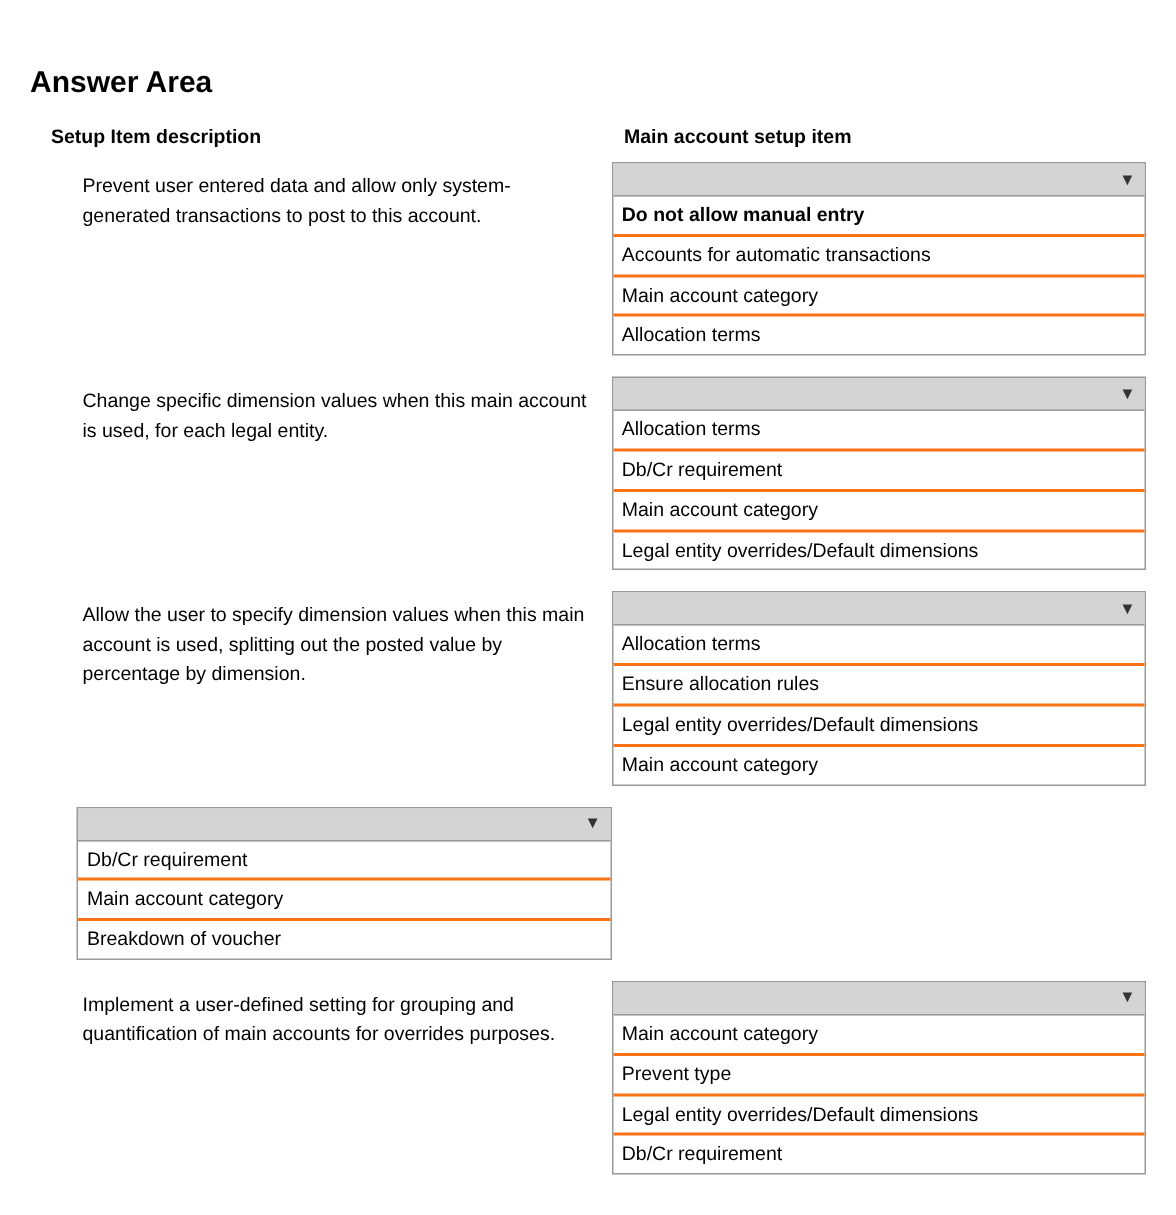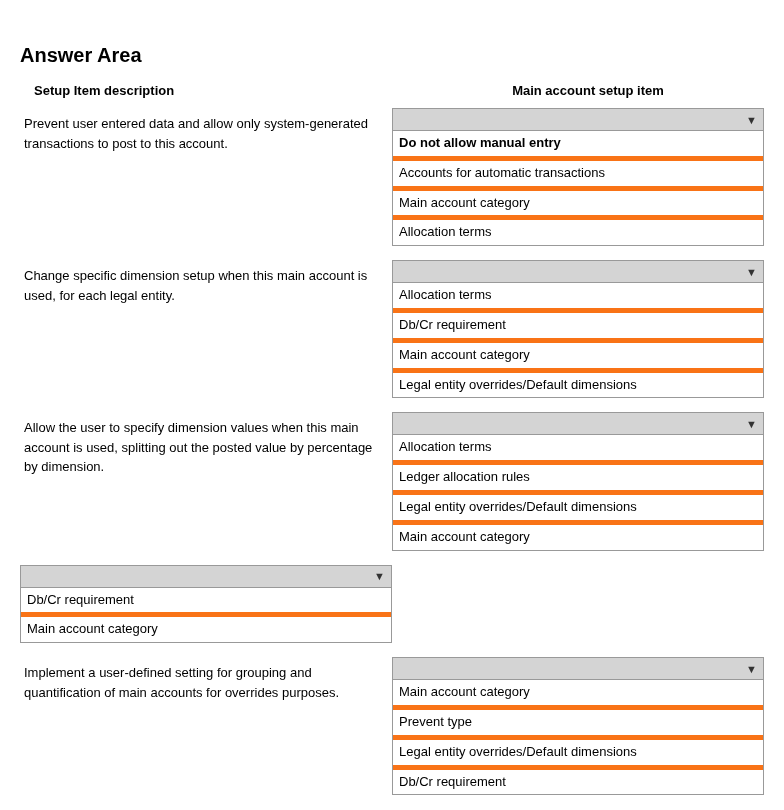--- a/index.html
+++ b/index.html
@@ -24,31 +24,31 @@
     .header-row {
       display: grid;
       grid-template-columns: 1fr 1fr;
       margin-bottom: 10px;
       padding: 0 4px;
       gap: 48px;
     }
     .header-cell {
       font-weight: bold;
       font-size: 13px;
-      text-align: center;
     }
     .header-cell:first-child {
       text-align: left;
       padding-left: 10px;
     }
     .question-row {
       display: grid;
       grid-template-columns: 1fr 1fr;
       margin-bottom: 14px;
       align-items: start;
+      margin-left: 31px;
     }
     .question-text {
       padding: 6px 10px 6px 4px;
       line-height: 1.5;
       font-size: 13px;
     }
     .dropdown-container {
       border: 1px solid #999;
       background: #fff;
     }
@@ -60,21 +60,21 @@
       border-bottom: 1px solid #999;
       padding: 3px 6px;
       min-height: 22px;
     }
     .dropdown-arrow {
       font-size: 11px;
       color: #333;
     }
     .dropdown-option {
       padding: 2px 6px;
-      border-bottom: 5px solid #f97316;
+      border-bottom: 2px solid #f97316;
       line-height: 1.6;
       font-size: 13px;
     }
     .dropdown-option:last-child {
       border-bottom: none;
     }
     .bold-option {
       font-weight: bold;
     }
   </style>
@@ -97,53 +97,54 @@
             <span></span>
             <span class="dropdown-arrow">▼</span>
           </div>
           <div class="dropdown-option bold-option">Do not allow manual entry</div>
           <div class="dropdown-option">Accounts for automatic transactions</div>
           <div class="dropdown-option">Main account category</div>
           <div class="dropdown-option">Allocation terms</div>
         </div>
       </div>
       <div class="question-row">
-        <div class="question-text">Change specific dimension setup when this main account is used, for each legal entity.</div>
+        <div class="question-text">Change specific dimension values when this main account is used, for each legal entity.</div>
         <div class="dropdown-container">
           <div class="dropdown-header">
             <span></span>
             <span class="dropdown-arrow">▼</span>
           </div>
           <div class="dropdown-option">Allocation terms</div>
           <div class="dropdown-option">Db/Cr requirement</div>
           <div class="dropdown-option">Main account category</div>
           <div class="dropdown-option">Legal entity overrides/Default dimensions</div>
         </div>
       </div>
       <div class="question-row">
         <div class="question-text">Allow the user to specify dimension values when this main account is used, splitting out the posted value by percentage by dimension.</div>
         <div class="dropdown-container">
           <div class="dropdown-header">
             <span></span>
             <span class="dropdown-arrow">▼</span>
           </div>
           <div class="dropdown-option">Allocation terms</div>
-          <div class="dropdown-option">Ledger allocation rules</div>
+          <div class="dropdown-option">Ensure allocation rules</div>
           <div class="dropdown-option">Legal entity overrides/Default dimensions</div>
           <div class="dropdown-option">Main account category</div>
         </div>
       </div>
       <div class="question-row">
         <div class="dropdown-container">
           <div class="dropdown-header">
             <span></span>
             <span class="dropdown-arrow">▼</span>
           </div>
           <div class="dropdown-option">Db/Cr requirement</div>
           <div class="dropdown-option">Main account category</div>
+          <div class="dropdown-option">Breakdown of voucher</div>
         </div>
       </div>
       <div class="question-row">
         <div class="question-text">Implement a user-defined setting for grouping and quantification of main accounts for overrides purposes.</div>
         <div class="dropdown-container">
           <div class="dropdown-header">
             <span></span>
             <span class="dropdown-arrow">▼</span>
           </div>
           <div class="dropdown-option">Main account category</div>

